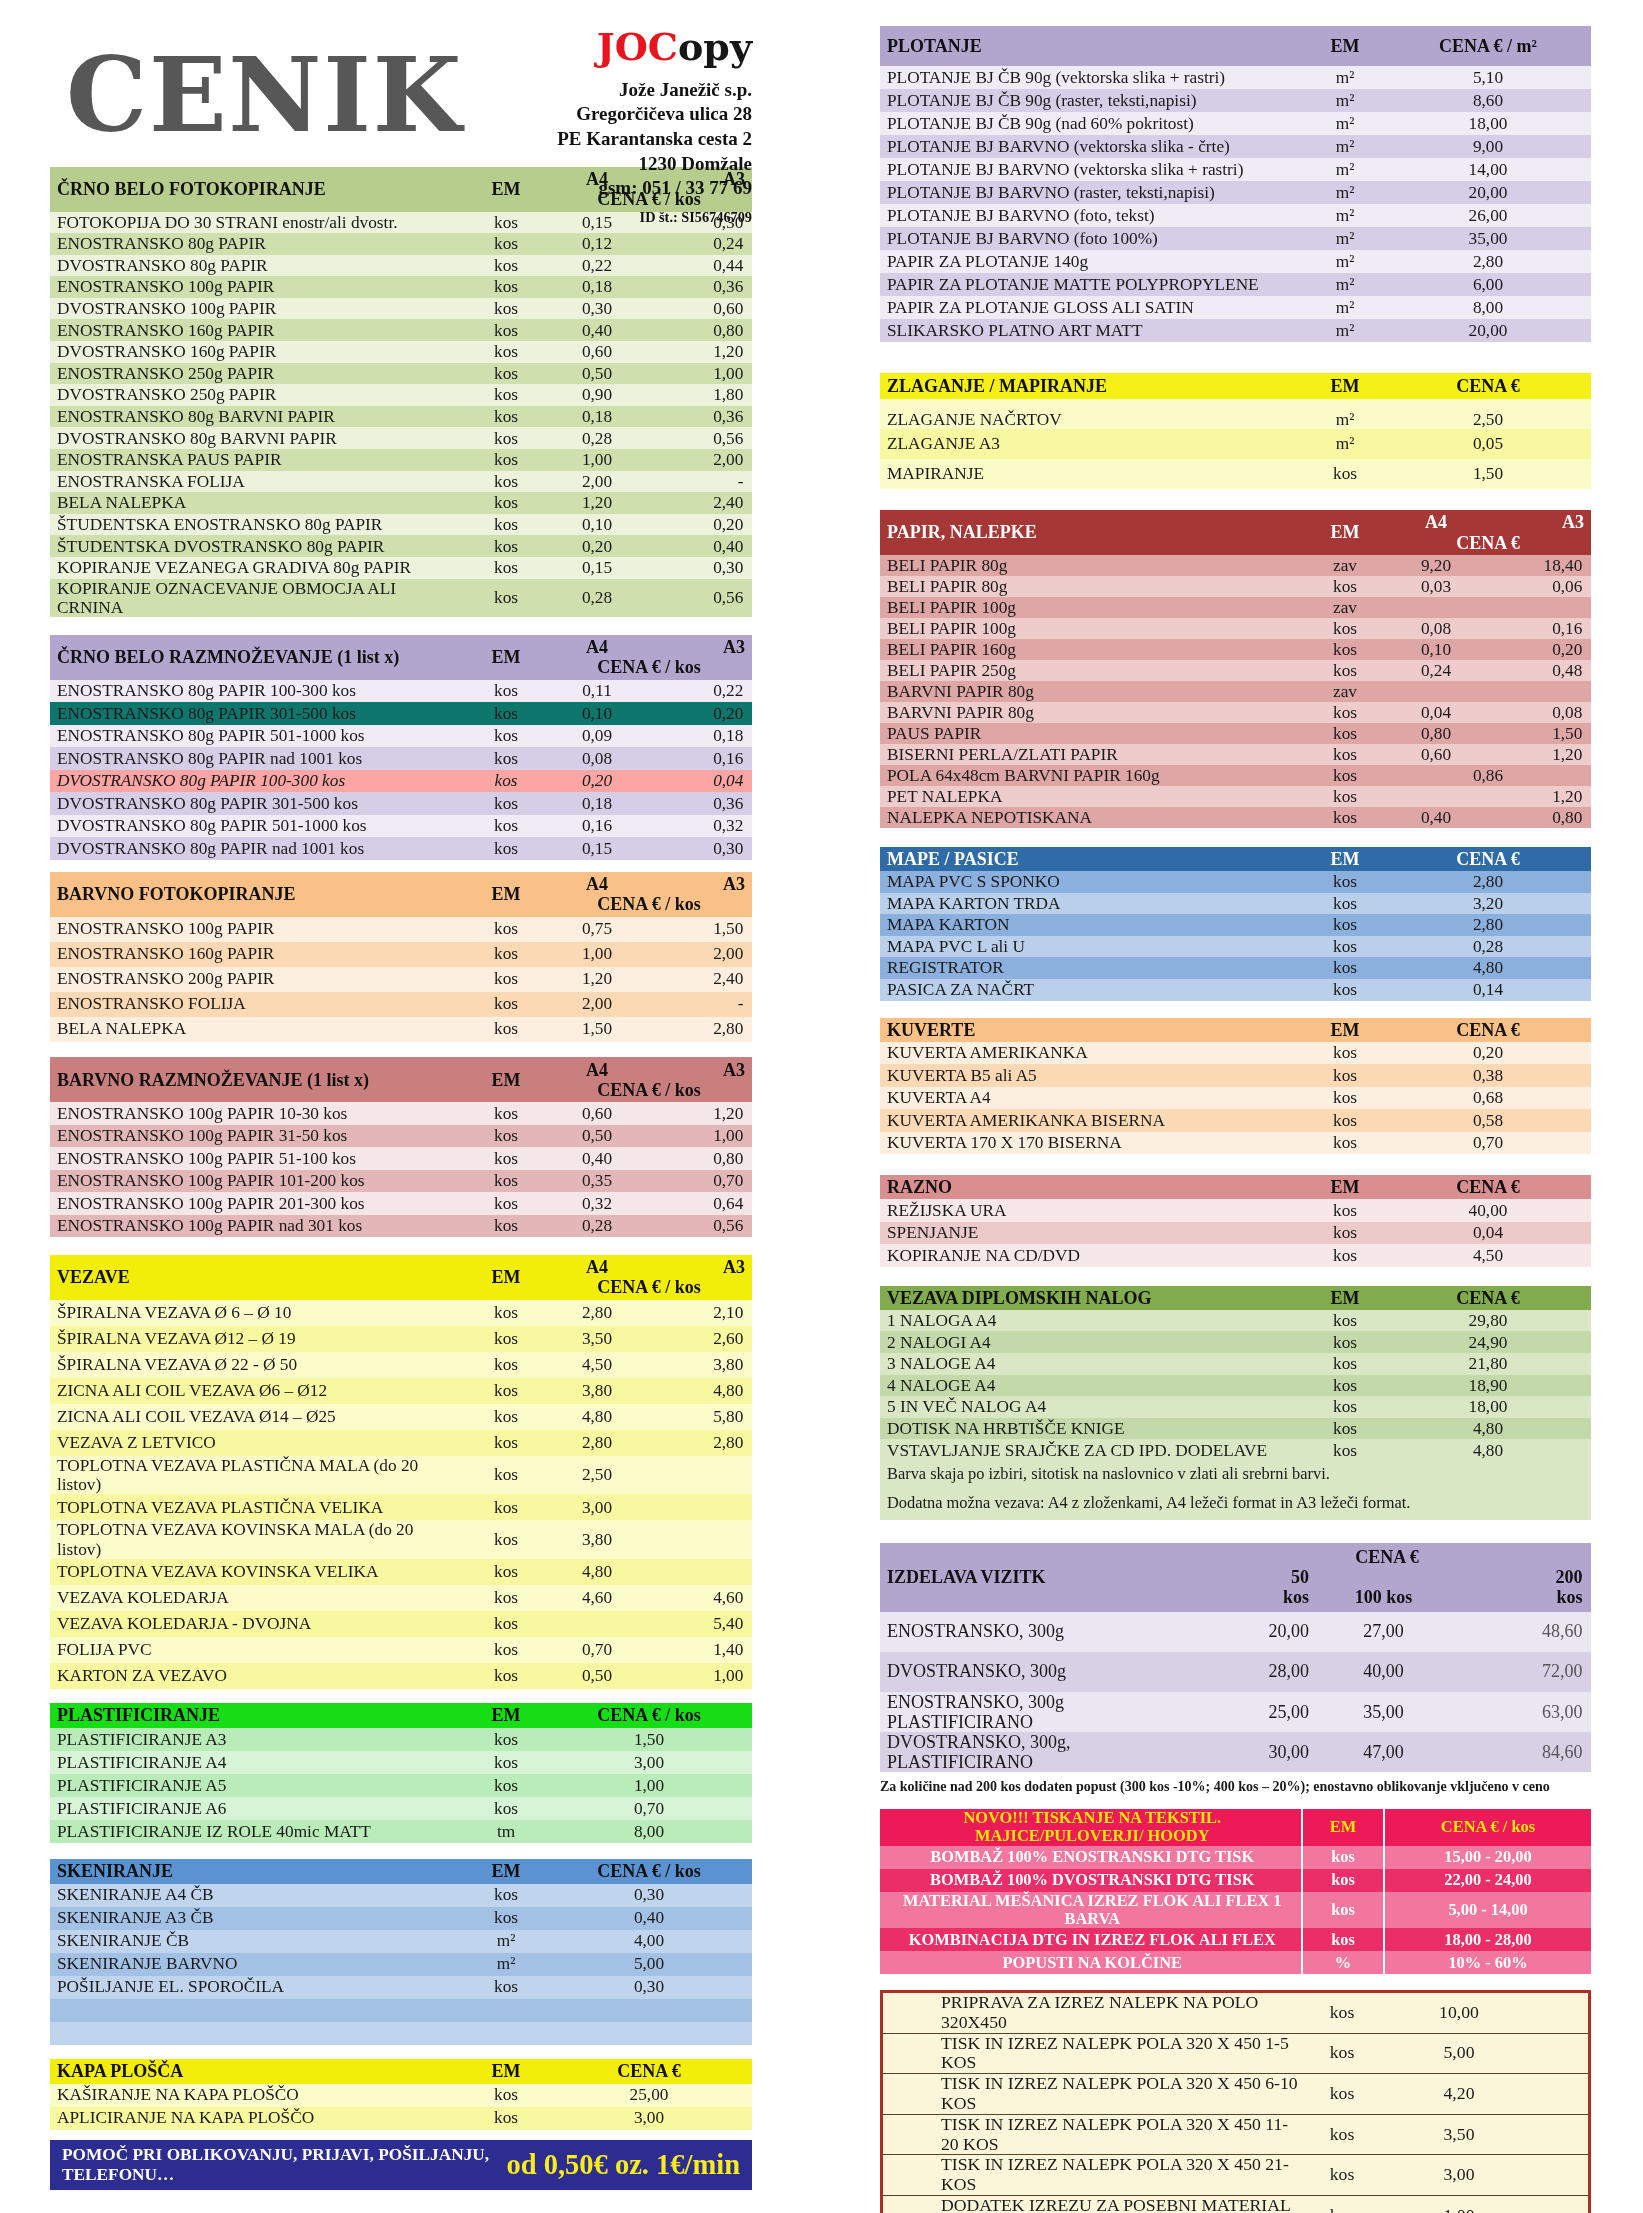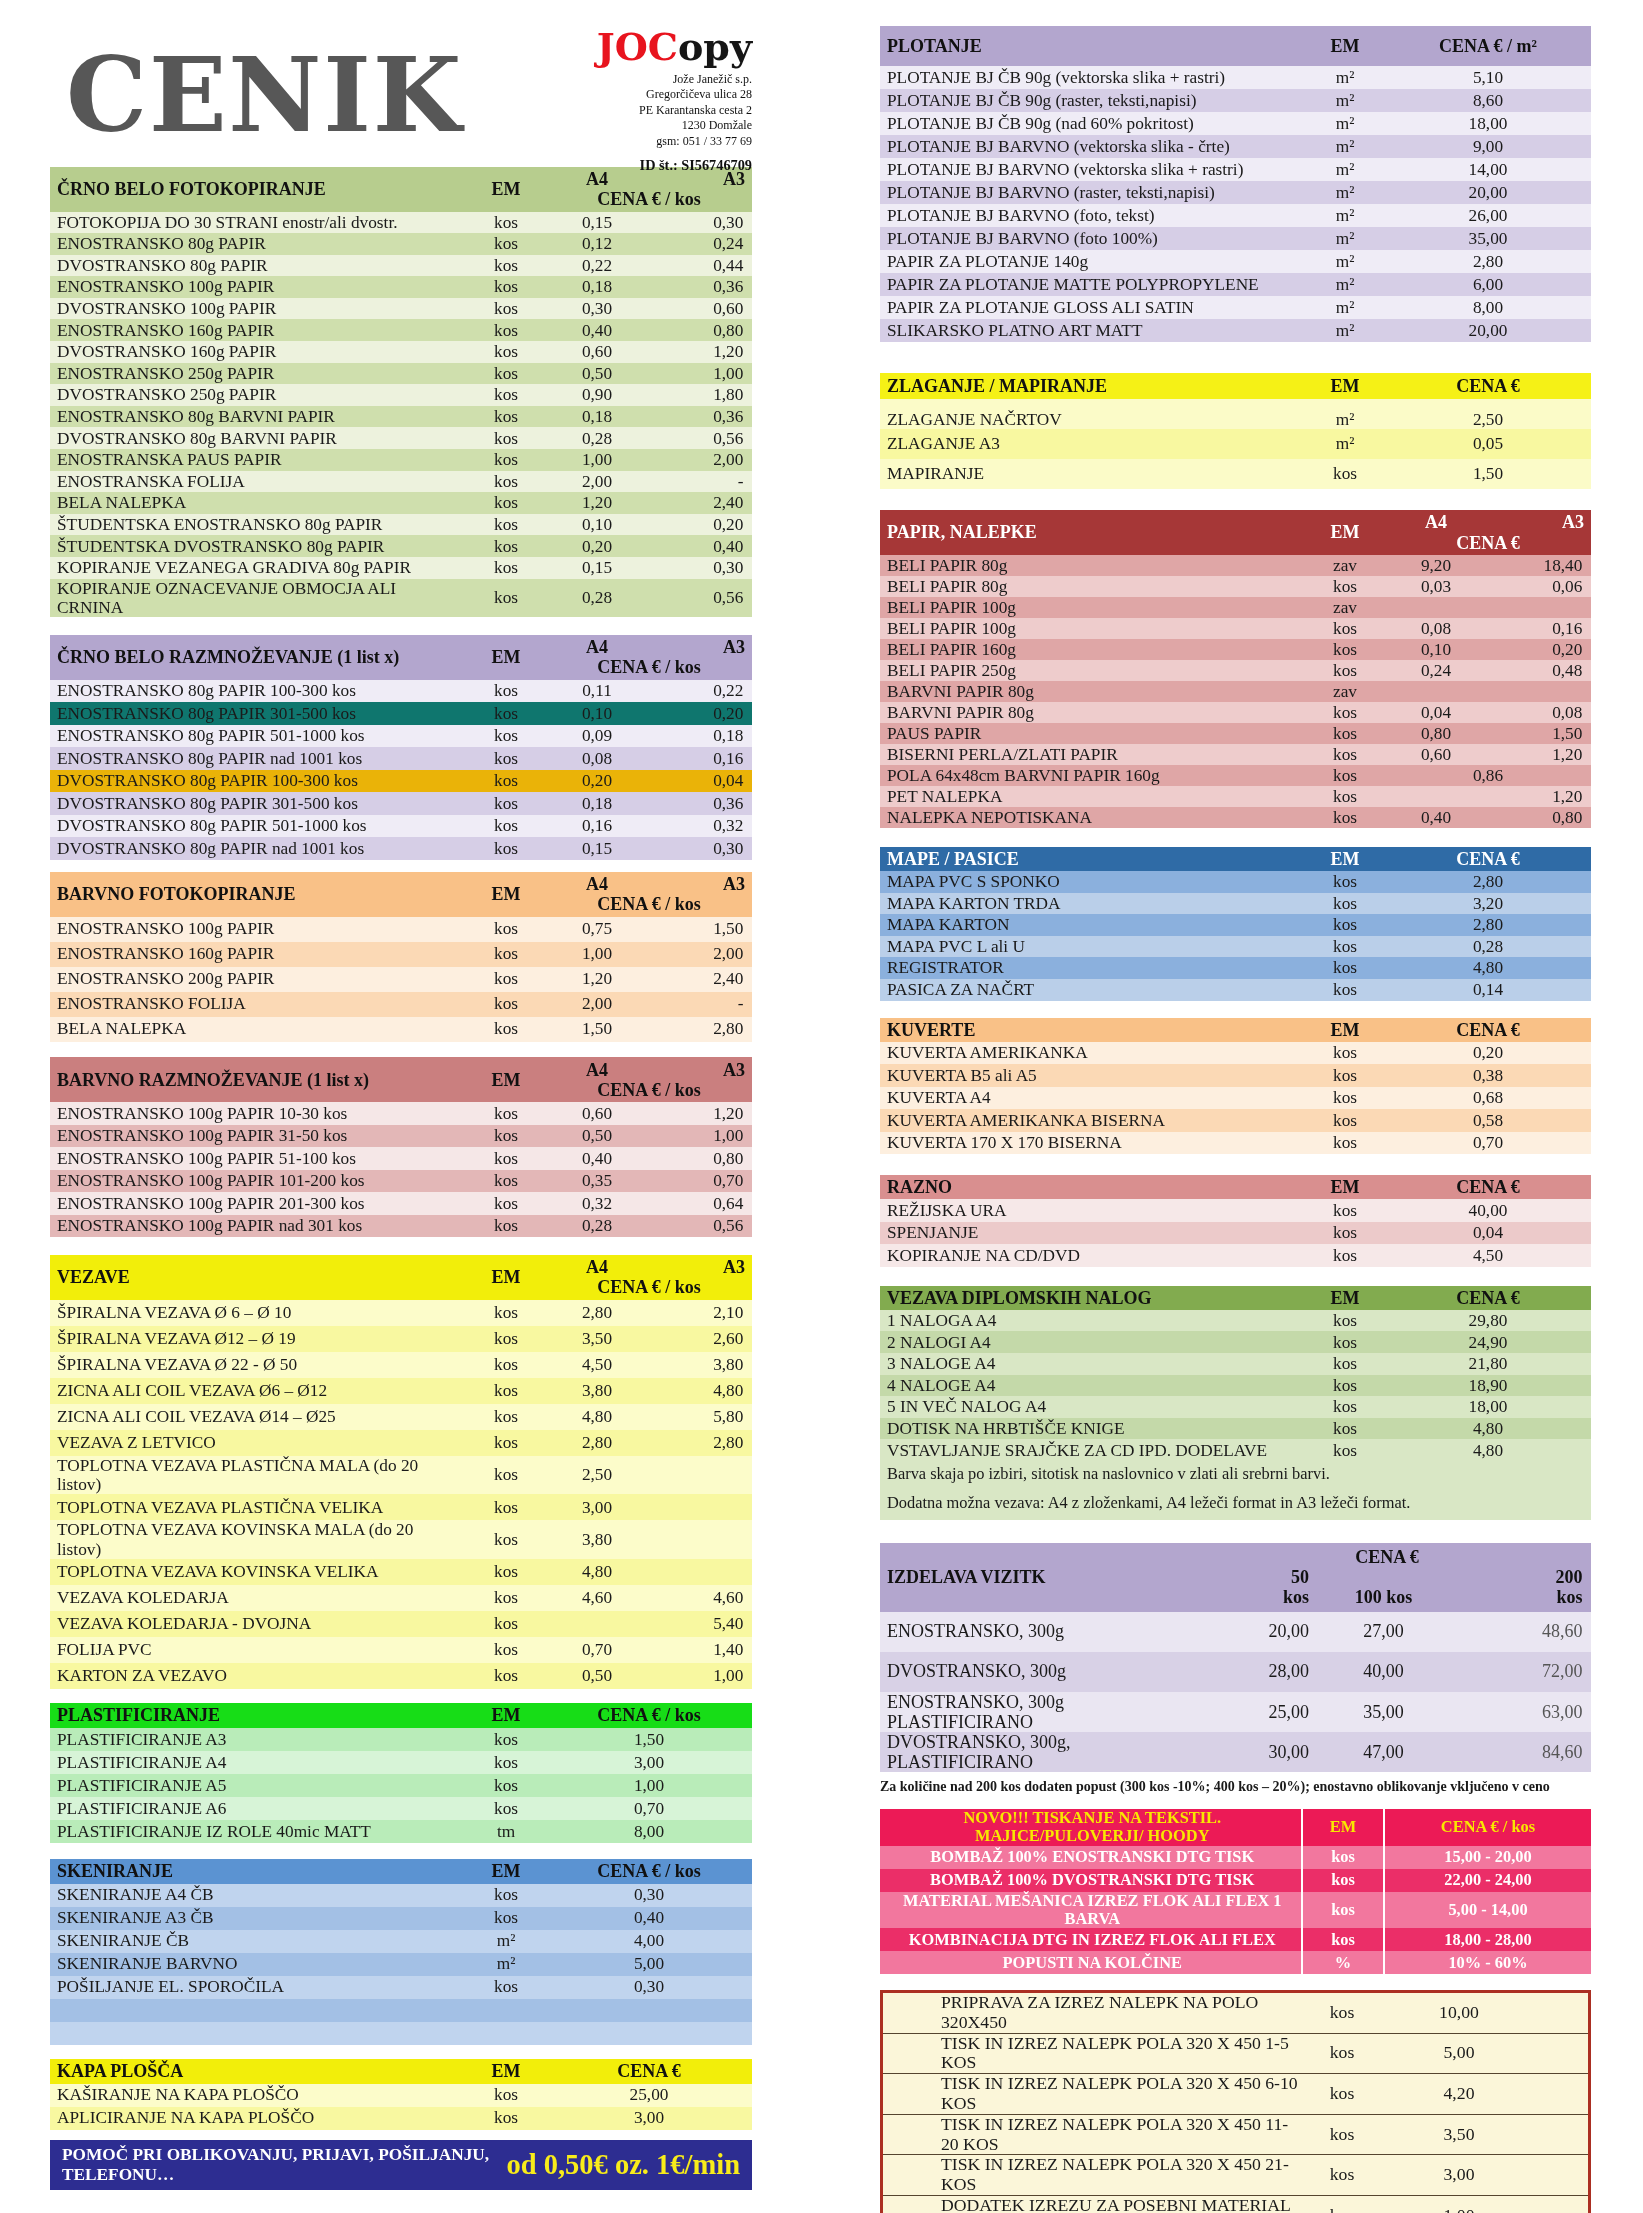--- a/index.html
+++ b/index.html
@@ -13,21 +13,21 @@
   
   .header-row{display:flex;align-items:flex-start;height:137px;margin-bottom:3.5px;}
   .page-title{
     font-family:"DejaVu Serif",serif;font-size:102px;font-weight:bold;color:#575757;
     margin:16px;line-height:1.05;letter-spacing:1.7px;flex:1;
   }
   .logo-block{width:278px;text-align:right;padding-top:1.7px;}
   .brand{font-family:"DejaVu Serif",serif;font-weight:bold;font-size:38px;line-height:1;}
   .brand-red{color:#e8141e;}
   .brand-black{color:#161616;}
-  .addr{font-size:12px;font-weight:normal;line-height:1.3;margin-top:6px;color:#111;}
+  .addr{font-size:19px;font-weight:bold;line-height:1.3;margin-top:12px;color:#111;}
   .id-line{font-size:14.3px;font-weight:bold;margin-top:7.8px;color:#111;}
 
   
   .tbl{margin-bottom:19px;font-size:17.3px;line-height:1.12;}
   .hdr{display:flex;align-items:center;font-weight:bold;font-size:18px;min-height:45px;}
   .hdr.single{min-height:25px;}
   .hl{flex:1;padding-left:7px;white-space:pre-line;}
   .he{width:80px;text-align:center;flex:none;}
   .hp{width:206px;flex:none;}
   .hp-top{display:flex;}
@@ -247,21 +247,21 @@
             <div class="he rem">kos</div>
             <div class="p1">0,09</div>
             <div class="p2">0,18</div>
           </div>
           <div class="row" style="background: rgb(214, 206, 230); min-height: 22.5px;">
             <div class="hl rl">ENOSTRANSKO 80g PAPIR  nad 1001 kos</div>
             <div class="he rem">kos</div>
             <div class="p1">0,08</div>
             <div class="p2">0,16</div>
           </div>
-          <div class="row" style="background: #eab308; min-height: 22.5px;">
+          <div class="row" style="background: #fca5a5; min-height: 22.5px; font-style: italic;">
             <div class="hl rl">DVOSTRANSKO 80g PAPIR  100-300 kos</div>
             <div class="he rem">kos</div>
             <div class="p1">0,20</div>
             <div class="p2">0,04</div>
           </div>
           <div class="row" style="background: rgb(214, 206, 230); min-height: 22.5px;">
             <div class="hl rl">DVOSTRANSKO 80g PAPIR  301-500 kos</div>
             <div class="he rem">kos</div>
             <div class="p1">0,18</div>
             <div class="p2">0,36</div>

